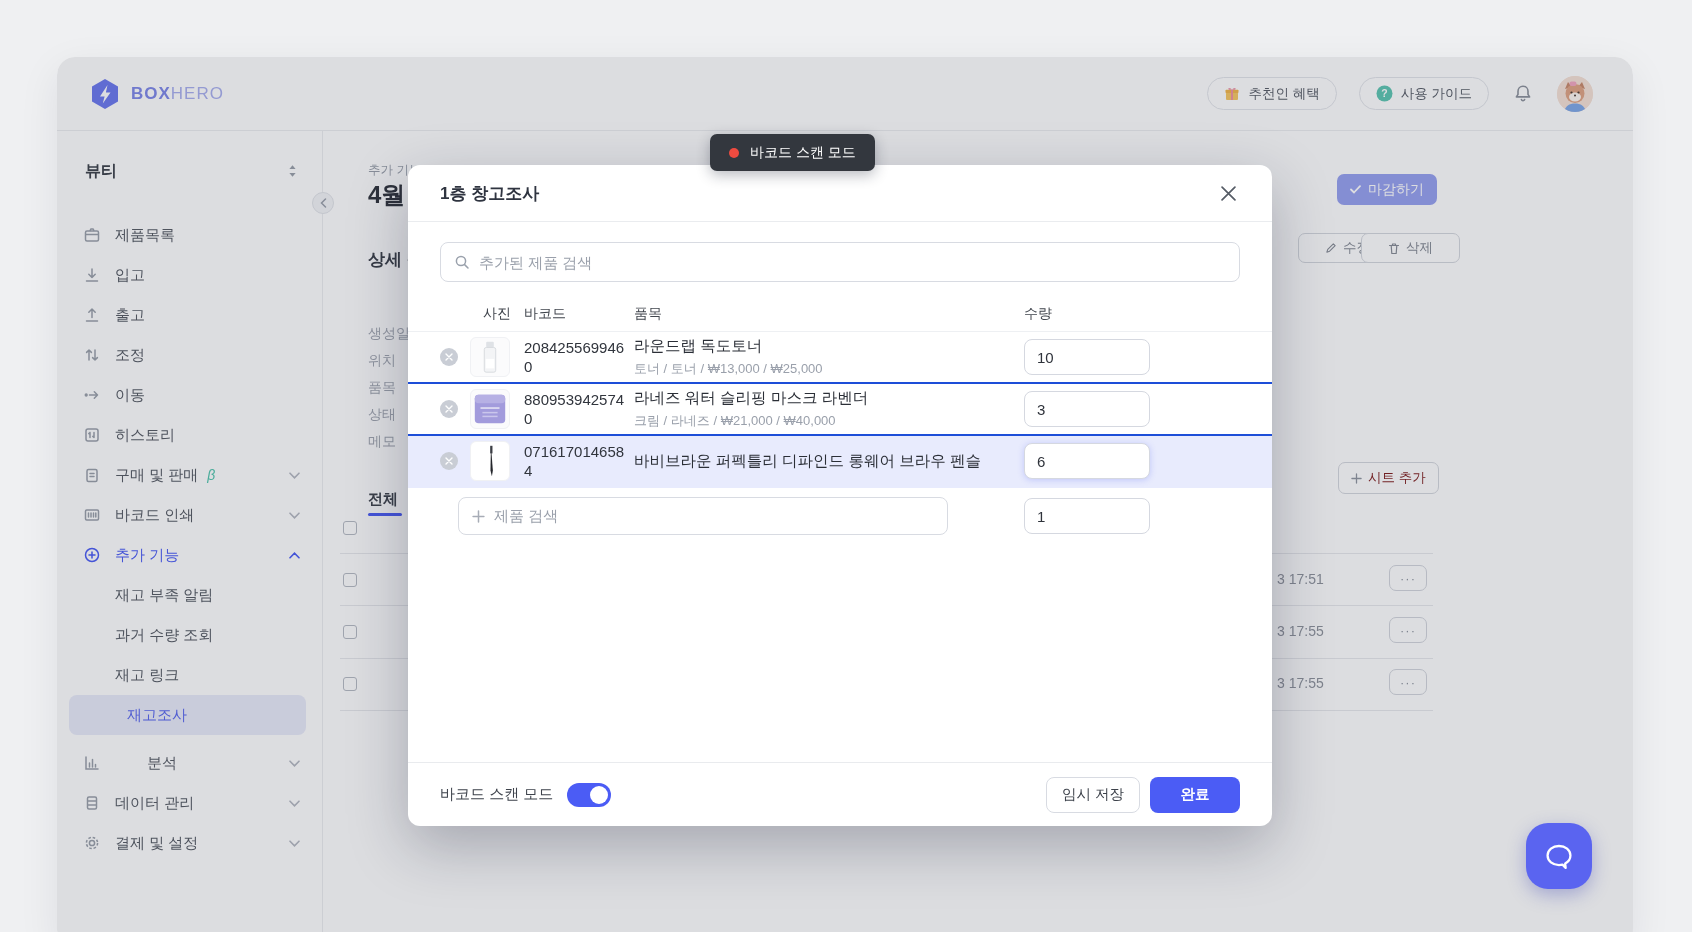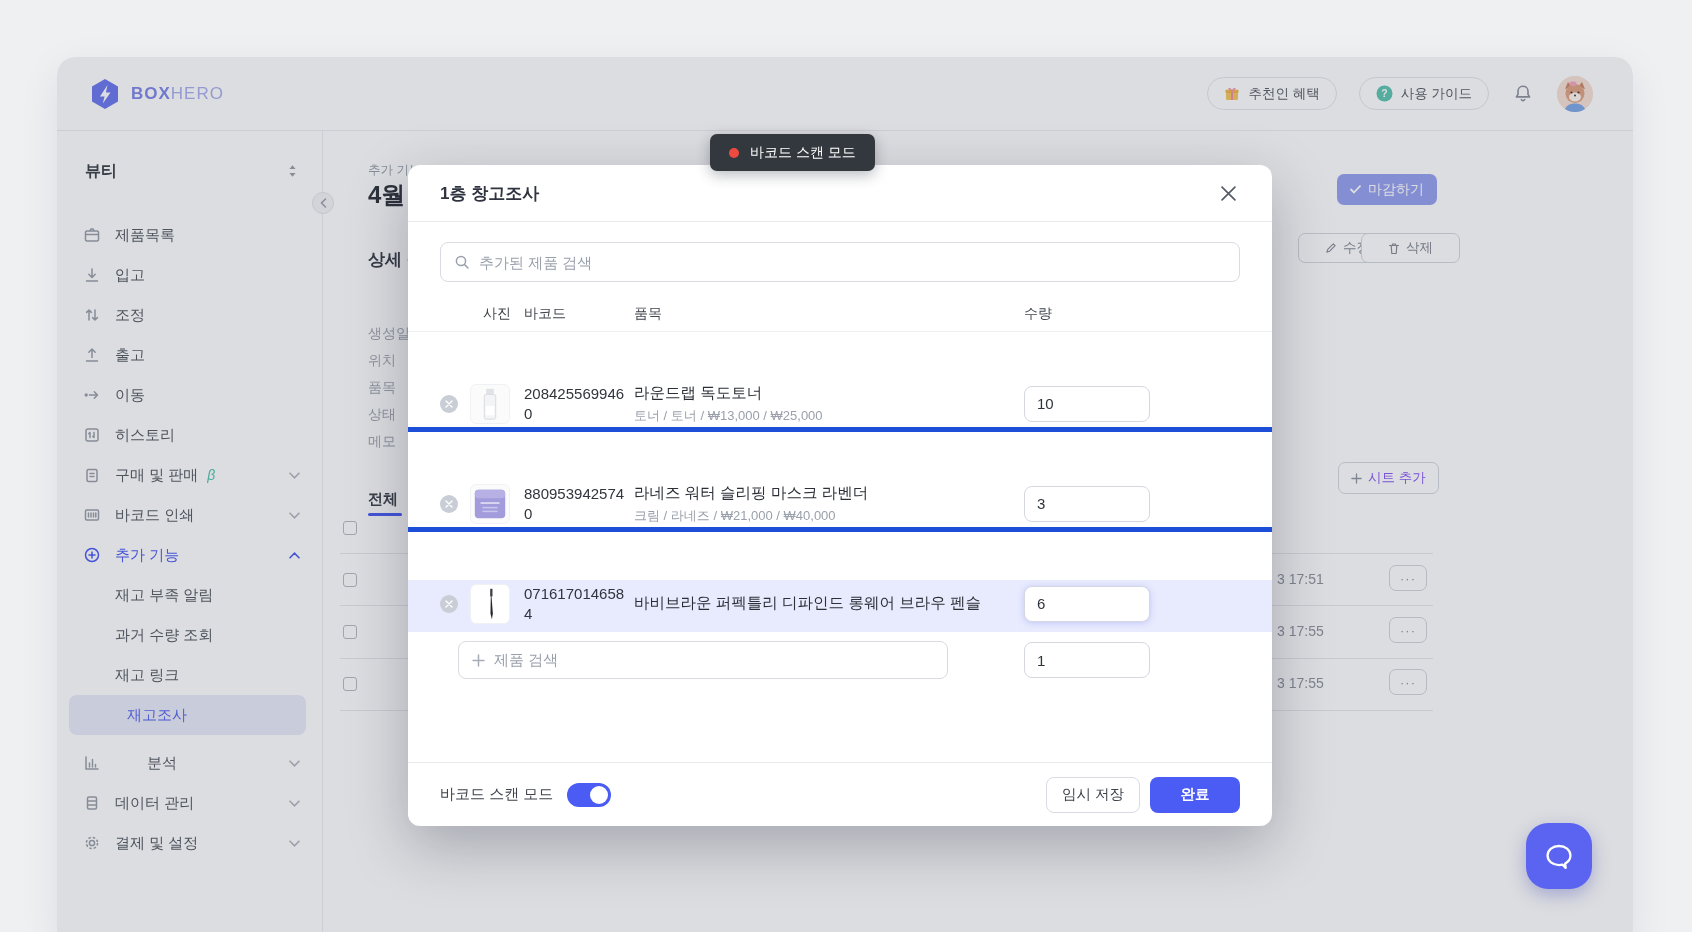--- a/index.html
+++ b/index.html
@@ -50,21 +50,21 @@
   .bg-checkbox { left:286px; width:14px; height:14px; border:1.5px solid #b7bbc4; border-radius:3px; background:#fff; }
   .bg-divider { left:283px; width:1093px; height:1px; background:#e7e9ec; }
   .bg-time { left:1220px; font-size:14px; color:#8f949d; white-space:nowrap; }
   .bg-menu { left:1332px; width:38px; height:26px; border:1px solid #d3d6dd; border-radius:7px;
     display:flex; align-items:center; justify-content:center; color:#9096a0; font-size:13px; letter-spacing:1px; background:#fff; }
   .bg-close-btn { left:1280px; top:117px; height:31px; padding:0 13px; border-radius:7px; background:#97a1f0;
     color:#fff; font-size:14px; display:flex; align-items:center; gap:7px; }
   .bg-small-btn { top:176px; height:30px; border:1px solid #d5d8de; border-radius:7px; background:#fff;
     color:#868b95; font-size:13.5px; display:flex; align-items:center; gap:6px; padding:0 26px; }
   .bg-add-sheet { left:1281px; top:405px; height:32px; border:1px solid #d5d8de; border-radius:7px;
-    background:#fff; color:#8b5cf6; font-size:13.5px; display:flex; align-items:center; gap:6px; padding:0 12px; }
+    background:#fff; color:#7f1d1d; font-size:13.5px; display:flex; align-items:center; gap:6px; padding:0 12px; }
 
   
   .dim-overlay { position:absolute; left:57px; top:57px; width:1576px; height:890px;
     background:rgba(38,44,60,.16); border-radius:18px; z-index:5; }
   .chat-launcher { position:absolute; left:1526px; top:823px; width:66px; height:66px; border-radius:22px;
     background:#5a64f0; z-index:6; display:flex; align-items:center; justify-content:center;
     box-shadow:0 6px 18px rgba(60,70,180,.35); cursor:pointer; }
 
   
   .modal { position:absolute; left:408px; top:165px; width:864px; height:661px; background:#fff;
@@ -77,21 +77,21 @@
     justify-content:center; cursor:pointer; }
   .m-body { flex:1; padding:20px 32px 0; display:flex; flex-direction:column; overflow:hidden; }
   .m-search { flex:0 0 auto; height:40px; border:1px solid #d8dbe2; border-radius:8px; display:flex;
     align-items:center; gap:9px; padding:0 13px; }
   .m-search input { border:none; outline:none; flex:1; font-size:15px; color:#353a43; background:transparent;
     font-family:inherit; }
   .m-search input::placeholder { color:#9aa0ab; }
   .ptable { margin-top:14px; }
   .prow { display:flex; align-items:center; margin:0 -32px; padding:0 32px; }
   .phead { height:36px; font-size:14px; font-weight:400; color:#40454d; border-bottom:1px solid #eef0f3; }
-  .pitem { height:52px; border-bottom:5px solid #1d4ed8;margin-top:48px; }
+  .pitem { height:52px; border-bottom:2px solid #1d4ed8; }
   .pitem.hl { background:#e8ebfd; border-bottom-color:#e8ebfd; }
   .c-remove { width:30px; flex:0 0 auto; display:flex; align-items:center; }
   .c-photo { width:54px; flex:0 0 auto; display:flex; align-items:center; }
   .c-barcode { width:110px; flex:0 0 auto; font-size:15px; color:#31353d; line-height:1.3; word-break:break-all; padding-right:8px; }
   .c-name { flex:1; min-width:0; padding-right:12px; }
   .c-qty { width:126px; flex:0 0 auto; margin-right:90px; }
   .p-name { font-size:15.5px; color:#2b2f37; }
   .p-meta { font-size:13px; color:#9aa0ab; margin-top:3px; }
   .thumb { width:40px; height:40px; border-radius:6px; background:#fbfbfc; border:1px solid #f0f1f4;
     display:flex; align-items:center; justify-content:center; overflow:hidden; }
@@ -194,30 +194,30 @@
 
       <div class="nav-item">
         <svg class="nicon" viewBox="0 0 18 18" fill="none" stroke="#9aa0aa" stroke-width="1.5" stroke-linecap="round" stroke-linejoin="round">
           <path d="M9 3v8.5M5.8 8.3 9 11.5l3.2-3.2M3.5 15h11"></path>
         </svg>
         <span>입고</span>
       </div>
 
       <div class="nav-item">
         <svg class="nicon" viewBox="0 0 18 18" fill="none" stroke="#9aa0aa" stroke-width="1.5" stroke-linecap="round" stroke-linejoin="round">
+          <path d="M9 11.5V3M5.8 6.2 9 3l3.2 3.2M3.5 15h11"></path>
+        </svg>
+        <span>출고</span>
+      </div>
+
+      <div class="nav-item">
+        <svg class="nicon" viewBox="0 0 18 18" fill="none" stroke="#9aa0aa" stroke-width="1.5" stroke-linecap="round" stroke-linejoin="round">
           <path d="M6 14V4M3.6 6.4 6 4l2.4 2.4M12 4v10M9.6 11.6 12 14l2.4-2.4"></path>
         </svg>
         <span>조정</span>
-      </div>
-
-      <div class="nav-item">
-        <svg class="nicon" viewBox="0 0 18 18" fill="none" stroke="#9aa0aa" stroke-width="1.5" stroke-linecap="round" stroke-linejoin="round">
-          <path d="M9 11.5V3M5.8 6.2 9 3l3.2 3.2M3.5 15h11"></path>
-        </svg>
-        <span>출고</span>
       </div>
 
       <div class="nav-item">
         <svg class="nicon" viewBox="0 0 18 18" fill="none" stroke="#9aa0aa" stroke-width="1.5" stroke-linecap="round" stroke-linejoin="round">
           <circle cx="3.2" cy="9" r="0.9" fill="#9aa0aa"></circle>
             <path d="M6.5 9h8M11.3 5.8 14.5 9l-3.2 3.2"></path>
         </svg>
         <span>이동</span>
       </div>
 

